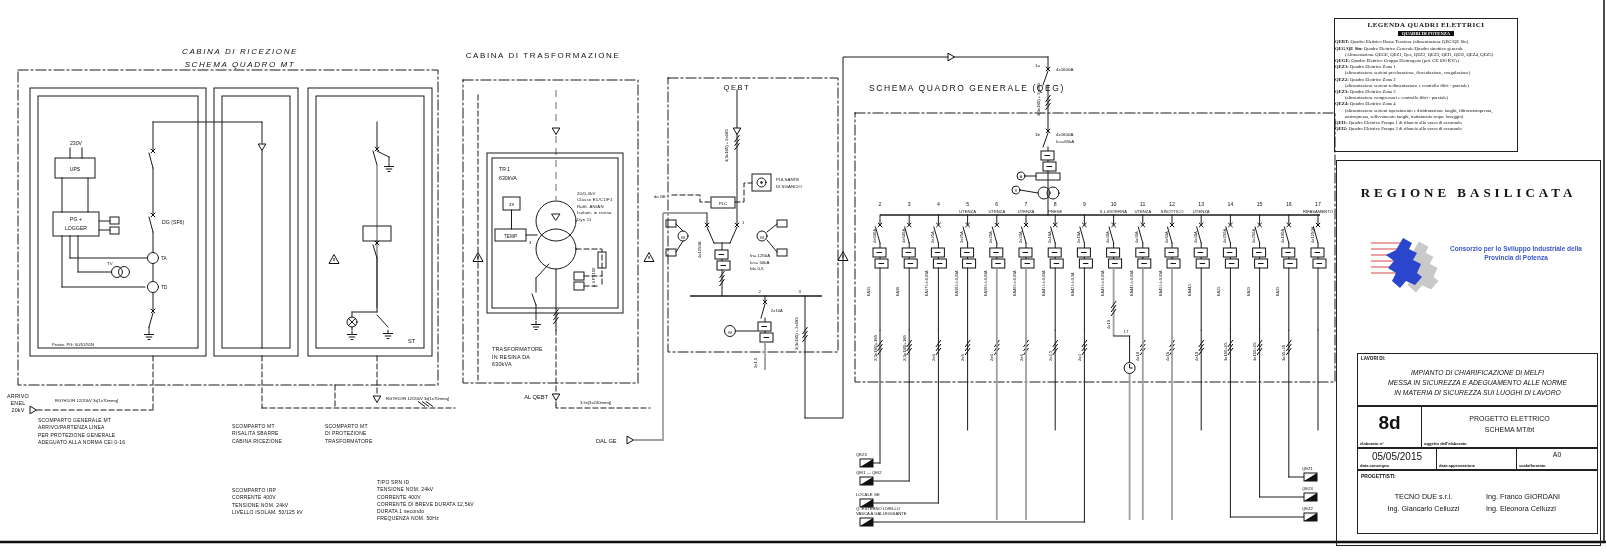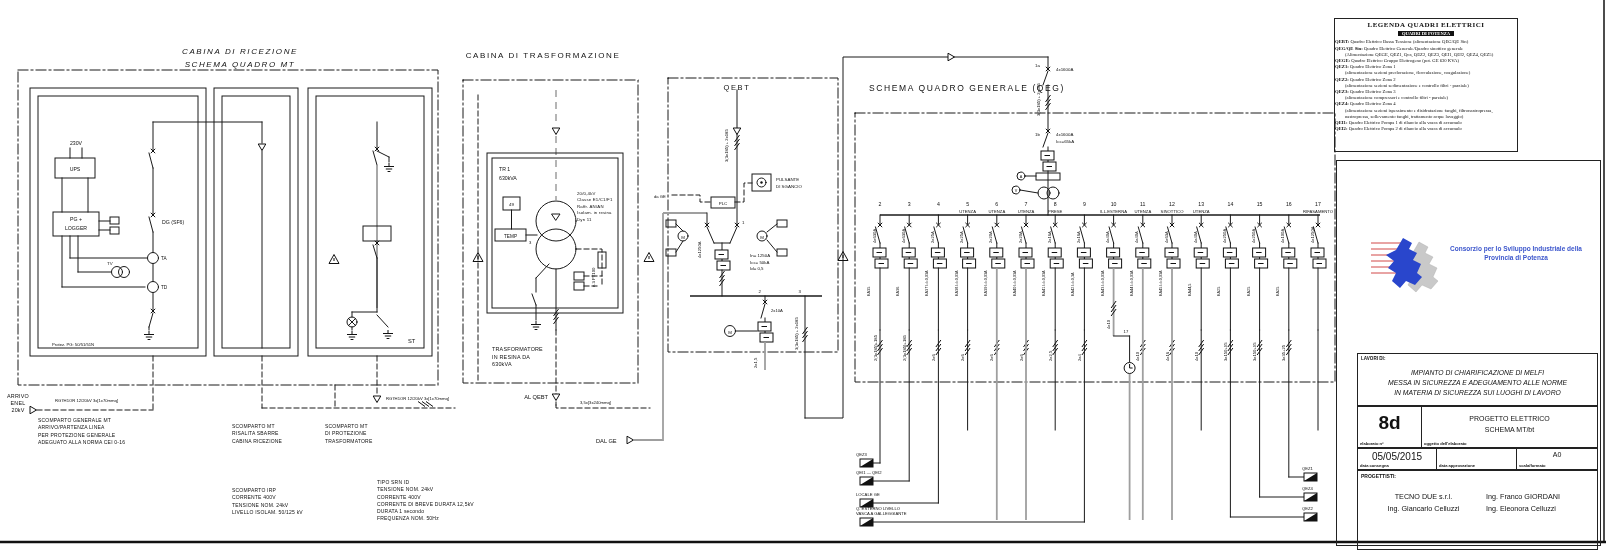--- a/index.html
+++ b/index.html
@@ -44,21 +44,21 @@
   .v8d{position:absolute;left:0;top:5px;width:100%;text-align:center;font-weight:bold;font-size:19px;}
   .celloggetto{position:absolute;left:64px;top:0;right:0;height:100%;}
   .oggetto{position:absolute;left:0;top:7px;width:100%;text-align:center;font-size:7px;line-height:1.5;white-space:pre-line;}
   .microlbl{position:absolute;left:2px;bottom:1px;font-size:4.1px;font-weight:bold;}
   .rowdate{left:20px;top:287px;width:241px;height:22px;}
   .cdate1{position:absolute;left:0;top:0;width:79px;height:100%;border-right:1px solid #222;box-sizing:border-box;}
   .cdate2{position:absolute;left:79px;top:0;width:80px;height:100%;border-right:1px solid #222;box-sizing:border-box;}
   .cdate3{position:absolute;left:159px;top:0;right:0;height:100%;}
   .vdate{position:absolute;left:0;top:2px;width:100%;text-align:center;font-size:10px;}
   .vscala{position:absolute;left:0;top:2px;width:100%;text-align:center;font-size:7px;}
-  .rowprog{left:20px;top:309px;width:241px;height:80px;padding-left:24px;}
+  .rowprog{left:20px;top:309px;width:241px;height:64px;padding-left:24px;}
   .proglbl{position:absolute;left:3px;top:2px;font-size:5px;font-weight:bold;}
   .firm{position:absolute;left:8px;top:20px;width:115px;text-align:center;font-size:7.2px;line-height:1.6;white-space:pre-line;}
   .engs{position:absolute;left:128px;top:20px;width:110px;font-size:7.2px;line-height:1.6;white-space:pre-line;}
 </style>
 </head>
 <body>
 
 <div class="sheet">
 
 <svg class="canvas" width="1606" height="555" viewBox="0 0 1606 555">
@@ -671,20 +671,21 @@
         <div class="lg-e"><b>QEZ3:</b> Quadro Elettrico Zona 3</div>
         <div class="lg-e2">(alimentazione compressori e controllo filtri - parziale)</div>
         <div class="lg-e"><b>QEZ4:</b> Quadro Elettrico Zona 4</div>
         <div class="lg-e2">(alimentazione sezioni ispessimento e disidratazione fanghi, filtronastropressa, nastropressa, sollevamento fanghi, trattamento acque lavaggio)</div>
         <div class="lg-e"><b>QEI1:</b> Quadro Elettrico Pompa 1 di rilancio alla vasca di accumulo</div>
         <div class="lg-e"><b>QEI2:</b> Quadro Elettrico Pompa 2 di rilancio alla vasca di accumulo</div>
       </div>
 </div>
 
 <div class="tblock">
+  <div class="tb-region">REGIONE BASILICATA</div>
   <svg width="100" height="66" style="position:absolute;left:32px;top:68px;">
     <g stroke="#cc3333" stroke-width="0.9">
       <line x1="2" y1="14" x2="40" y2="14"></line>
           <line x1="2" y1="20" x2="40" y2="20"></line>
       <line x1="2" y1="26" x2="40" y2="26"></line>
           <line x1="2" y1="32" x2="40" y2="32"></line>
       <line x1="2" y1="38" x2="40" y2="38"></line>
           <line x1="2" y1="44" x2="40" y2="44"></line>
     </g>
     <path d="M34,9 L43,14 L40,20 L48,24 L44,31 L52,35 L48,44 L53,48 L46,56 L37,52 L31,59 L23,52 L27,44 L19,39 L25,32 L17,26 L27,21 Z" transform="translate(16,4)" fill="#c9c9c9" stroke="#a8a8a8" stroke-width="0.4"></path>

